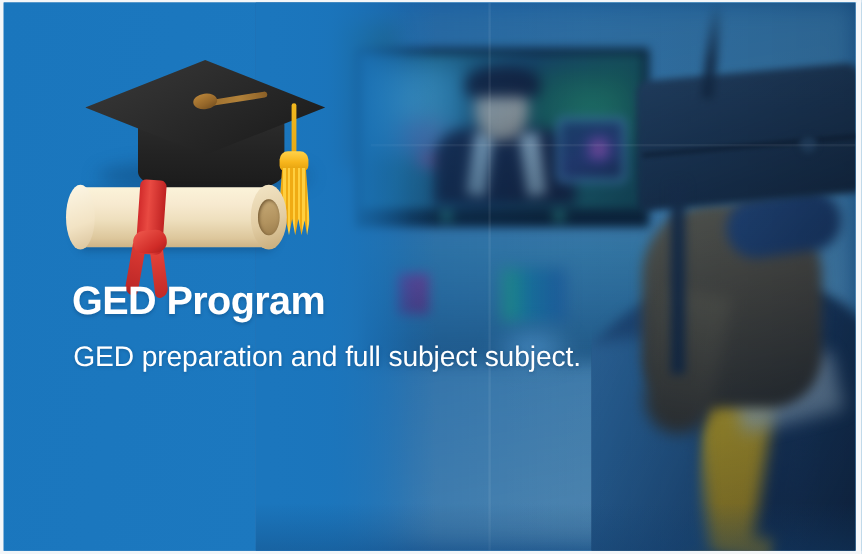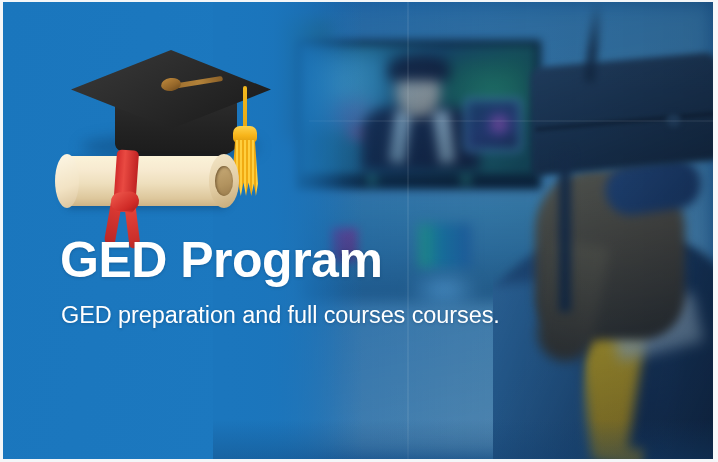--- a/index.html
+++ b/index.html
@@ -599,21 +599,21 @@
   .text-block {
     position: absolute;
     left: 57px;
     top: 232px;
     width: 560px;
   }
   .title {
     margin: 0;
     font-family: "Liberation Sans", sans-serif;
     font-weight: 700;
-    font-size: 50px;
+    font-size: 33px;
     line-height: 1.06;
     letter-spacing: -0.5px;
     color: #ffffff;
     text-shadow: 0 1px 3px rgba(8,44,82,.30);
     white-space: nowrap;
   }
   .subtitle {
     margin: 14px 0 0 1px;
     font-family: "Liberation Sans", sans-serif;
     font-weight: 400;
@@ -707,16 +707,16 @@
       <div class="scroll-hole"></div>
       <div class="ribbon-tail-a"></div>
       <div class="ribbon-tail-b"></div>
       <div class="ribbon-band"></div>
       <div class="ribbon-knot"></div>
     </div>
   </div>
 
   <div class="text-block">
     <h1 class="title">GED Program</h1>
-    <p class="subtitle">GED preparation and full courses courses.</p>
+    <p class="subtitle">GED preparation and full subject subject.</p>
   </div>
 
 </div>
 
 </body></html>

